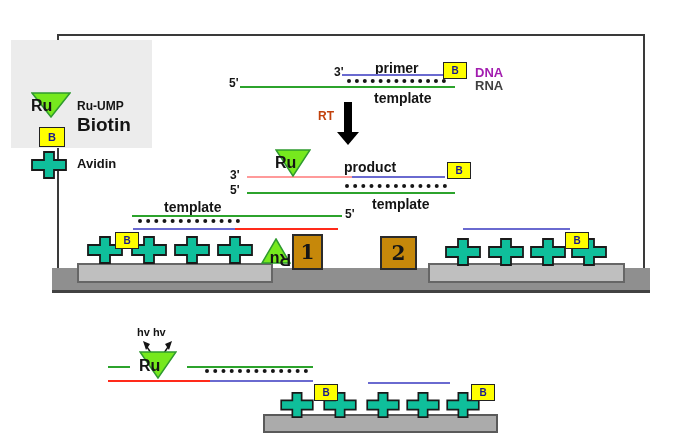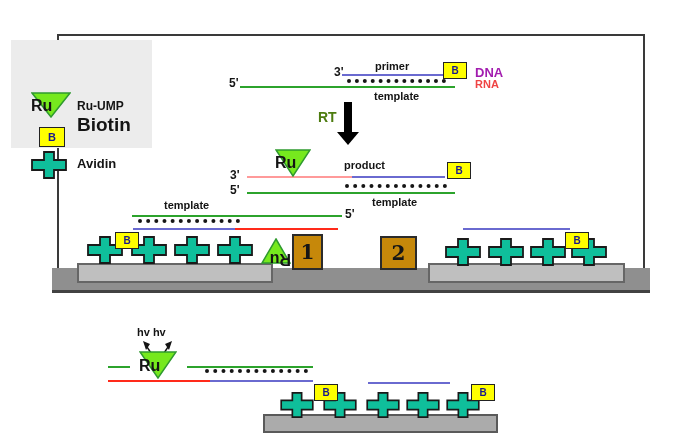--- a/index.html
+++ b/index.html
@@ -4,21 +4,21 @@
 <style>
   html,body{margin:0;padding:0;}
   body{
     width:693px;height:439px;position:relative;background:#fff;
     font-family:"Liberation Sans",sans-serif;font-weight:bold;color:#141414;
     overflow:hidden;
   }
   .abs{position:absolute;}
   .line{position:absolute;height:2px;}
   .dots{position:absolute;height:0;border-top:4px dotted #161616;}
-  .lbl{position:absolute;font-size:11px;line-height:1;white-space:nowrap;}
+  .lbl{position:absolute;font-size:14px;line-height:1;white-space:nowrap;}
   .prime{font-size:12px;}
   .bb{
     position:absolute;width:22px;height:15px;background:#ffff00;border:1px solid #222;
     display:flex;align-items:center;justify-content:center;
     font-size:10px;line-height:1;color:#18188c;z-index:6;
   }
   .tri{position:absolute;z-index:6;}
   .cross{position:absolute;z-index:5;}
   .plat{position:absolute;background:#bfbfbf;border:2px solid #666;box-sizing:border-box;z-index:3;}
   .gold{
@@ -63,27 +63,27 @@
     <path d="M13 1h10v8h12v10H23v8H13v-8H1V9h12z" fill="#0fbf9b" stroke="#1a1a1a" stroke-width="1.8"></path>
   </svg>
   <span class="lbl" style="left:66px;top:117px;font-size:13px">Avidin</span>
 </div>
 
 <span class="lbl prime" style="left:334px;top:66px">3'</span>
 <span class="lbl" style="left:375px;top:61px">primer</span>
 <div class="line" style="left:342px;top:74px;width:103px;background:#6a6ad0"></div>
 <span class="bb" style="left:443px;top:62px">B</span>
 <span class="lbl" style="left:475px;top:66px;font-size:13px;color:#a21caf">DNA</span>
-<span class="lbl" style="left:475px;top:79px;font-size:11px;color:#ef4444">RNA</span>
+<span class="lbl" style="left:475px;top:79px;font-size:13px;color:#404040">RNA</span>
 <div class="dots" style="left:347px;top:79px;width:99px"></div>
 <span class="lbl prime" style="left:229px;top:77px">5'</span>
 <div class="line" style="left:240px;top:86px;width:215px;background:#2ca32c"></div>
 <span class="lbl" style="left:374px;top:91px">template</span>
 
-<span class="lbl" style="left:318px;top:110px;font-size:14px;color:#4d7c0f">RT</span>
+<span class="lbl" style="left:318px;top:110px;font-size:12px;color:#c2410c">RT</span>
 <div id="rt-arrow-shaft"></div>
 <div id="rt-arrow-head"></div>
 
 <svg class="tri" style="left:275px;top:149px" width="36" height="28" viewBox="0 0 36 28">
   <polygon points="1,1 35,1 18,27" fill="#76e91e" stroke="#2f9a2f" stroke-width="1.5"></polygon>
 </svg>
 <span class="tri ru" style="left:275px;top:154px;width:36px">Ru</span>
 <span class="lbl" style="left:344px;top:160px">product</span>
 <span class="lbl prime" style="left:230px;top:169px">3'</span>
 <div class="line" style="left:247px;top:176px;width:105px;background:#ff9a9a"></div>

